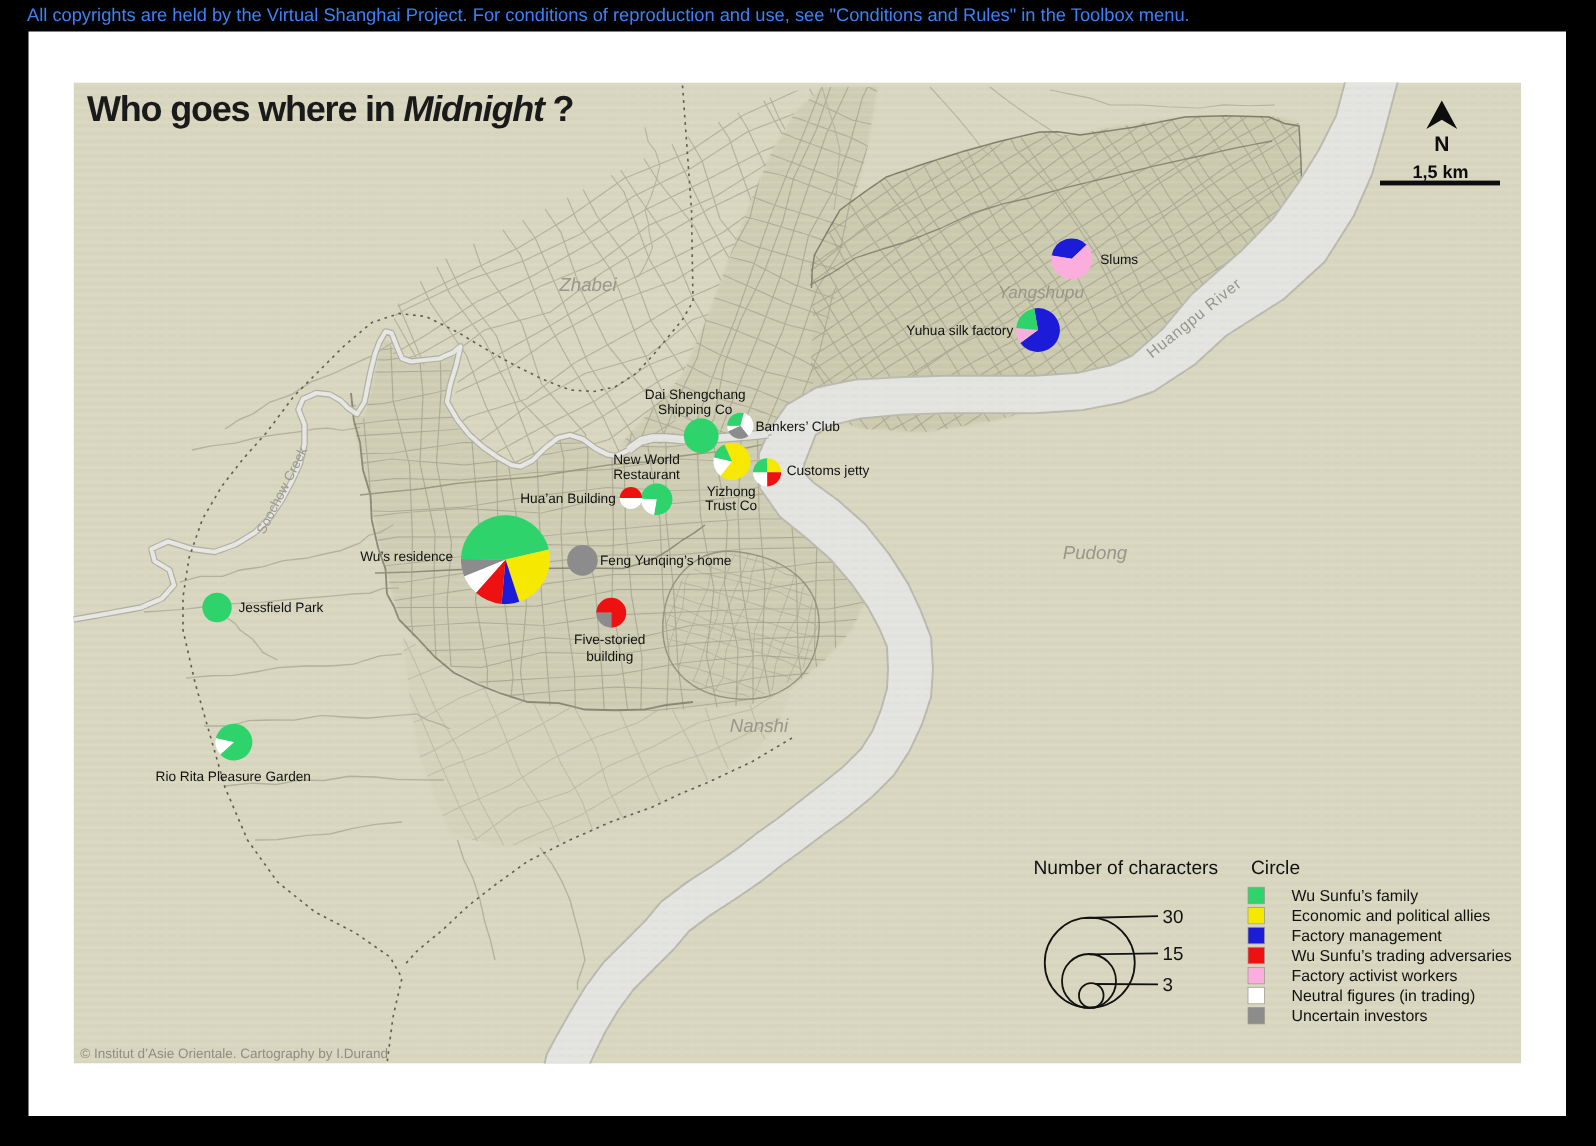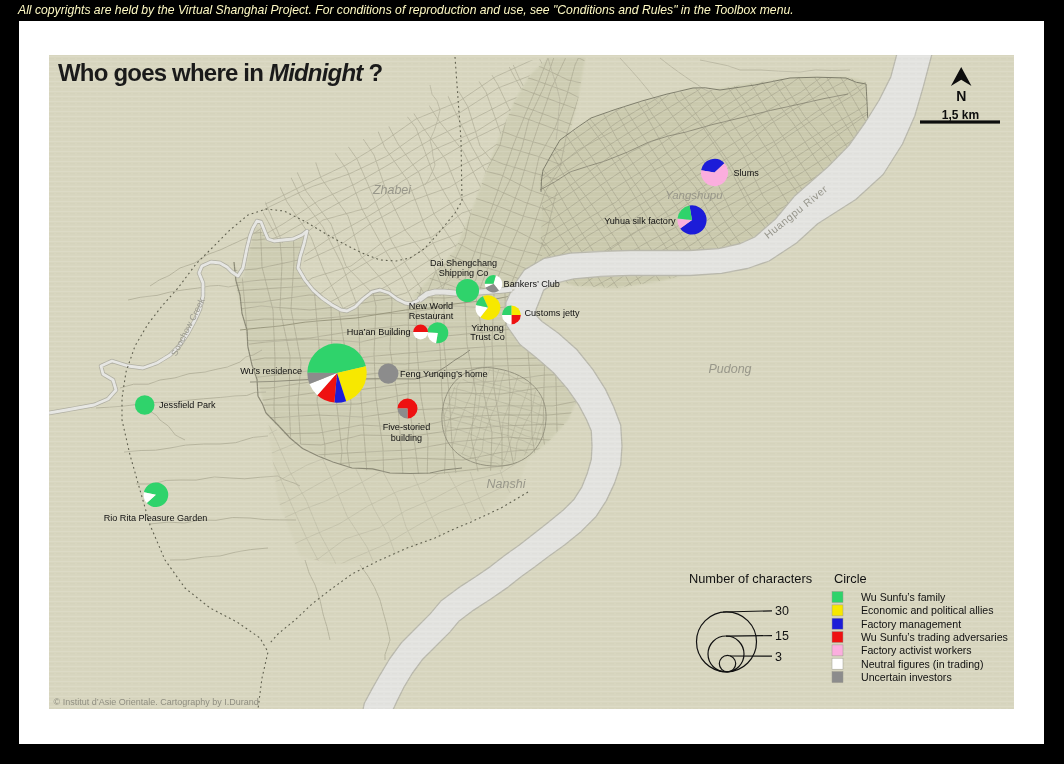--- a/index.html
+++ b/index.html
@@ -1,16 +1,16 @@
 <!DOCTYPE html>
 <html><head><meta charset="utf-8">
 <style>
 html,body{margin:0;padding:0;background:#000;width:1064px;height:764px;overflow:hidden;}
 *{font-family:"Liberation Sans",sans-serif;}
-#bar{position:absolute;left:0;top:0;width:948px;height:21px;background:#000;color:#fef9c3;font-size:12.2px;font-style:italic;}
+#bar{position:absolute;left:0;top:0;width:948px;height:21px;background:#000;color:#3b82f6;font-size:12.2px;}
 #bar span{position:absolute;left:18px;top:3px;white-space:nowrap;}
 #page{position:absolute;left:19px;top:21px;width:1025px;height:723px;background:#fff;}
 #map{position:absolute;left:30px;top:34px;width:965px;height:654px;}
 </style></head>
 <body>
 
 <div id="bar">
     <span>All copyrights are held by the Virtual Shanghai Project. For conditions of reproduction and use, see "Conditions and Rules" in the Toolbox menu.</span>
   </div>
 

